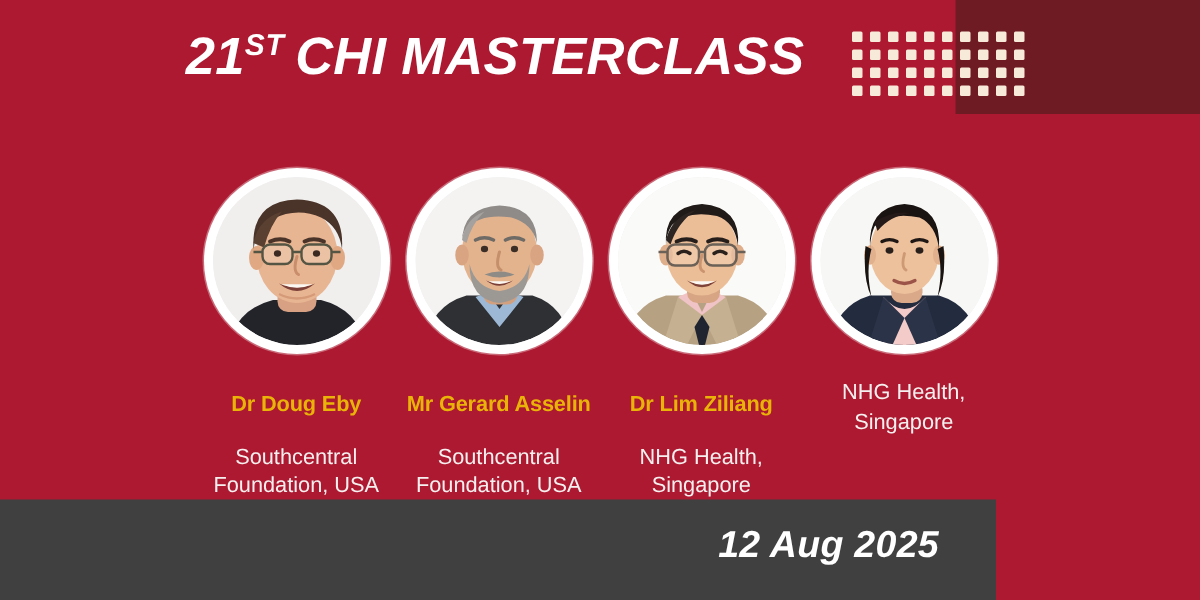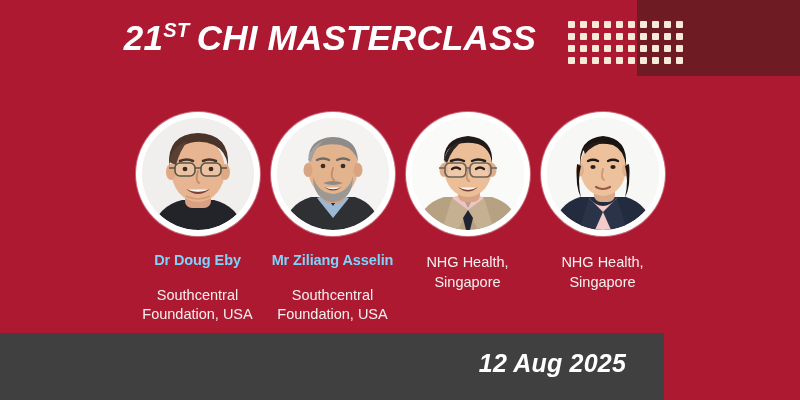--- a/index.html
+++ b/index.html
@@ -117,22 +117,22 @@
     width: 112px;
     height: 112px;
     border-radius: 50%;
     overflow: hidden;
     position: relative;
     background: #F2F2F2;
   }
   .portrait svg { display: block; width: 112px; height: 112px; }
 
   .speaker-name {
-    margin-top: 16px;
-    color: #7dd3fc;
+    margin-top: 26px;
+    color: #eab308;
     font-size: 14.5px;
     font-weight: bold;
     line-height: 1.15;
     text-align: center;
     letter-spacing: -0.1px;
     white-space: nowrap;
   }
   .speaker-affil {
     margin-top: 17px;
     color: #F6EFEF;
@@ -306,21 +306,21 @@
 
               <path d="M36 58 Q36 82 56 84 Q76 82 76 58 Q72 74 56 76 Q40 74 36 58 Z" fill="#9C9995"></path>
               <path d="M46 65 Q56 61 66 65 Q56 69 46 65 Z" fill="#8E8B87"></path>
 
               <path d="M47 69 Q56 76 65 69 Q56 73 47 69 Z" fill="#7A4038"></path>
               <path d="M48.5 69.5 Q56 73 63.5 69.5 Z" fill="#FAF6F1"></path>
             </g>
           </svg>
         </div>
       </div>
-      <div class="speaker-name">Mr Ziliang Asselin</div>
+      <div class="speaker-name">Mr Gerard Asselin</div>
       <div class="speaker-affil">Southcentral Foundation, USA</div>
     </div>
 
     <div class="speaker">
       <div class="portrait-ring">
         <div class="portrait">
           <svg viewBox="0 0 112 112" xmlns="http://www.w3.org/2000/svg">
             <defs>
               <clipPath id="c3">
                   <circle cx="56" cy="56" r="56"></circle>
@@ -360,20 +360,21 @@
               <path d="M64 51 Q68 48 72 51" stroke="#2B211C" stroke-width="2.3" fill="none" stroke-linecap="round"></path>
 
               <path d="M56 52 Q53 61 57 63" stroke="#CB9470" stroke-width="2" fill="none" stroke-linecap="round"></path>
 
               <path d="M46 69 Q56 78 66 69 Q56 74 46 69 Z" fill="#7E4239"></path>
               <path d="M47.5 69.5 Q56 74 64.5 69.5 Z" fill="#FBF8F3"></path>
             </g>
           </svg>
         </div>
       </div>
+      <div class="speaker-name">Dr Lim Ziliang</div>
       <div class="speaker-affil">NHG Health, Singapore</div>
     </div>
 
     <div class="speaker">
       <div class="portrait-ring">
         <div class="portrait">
           <svg viewBox="0 0 112 112" xmlns="http://www.w3.org/2000/svg">
             <defs>
               <clipPath id="c4">
                   <circle cx="56" cy="56" r="56"></circle>

